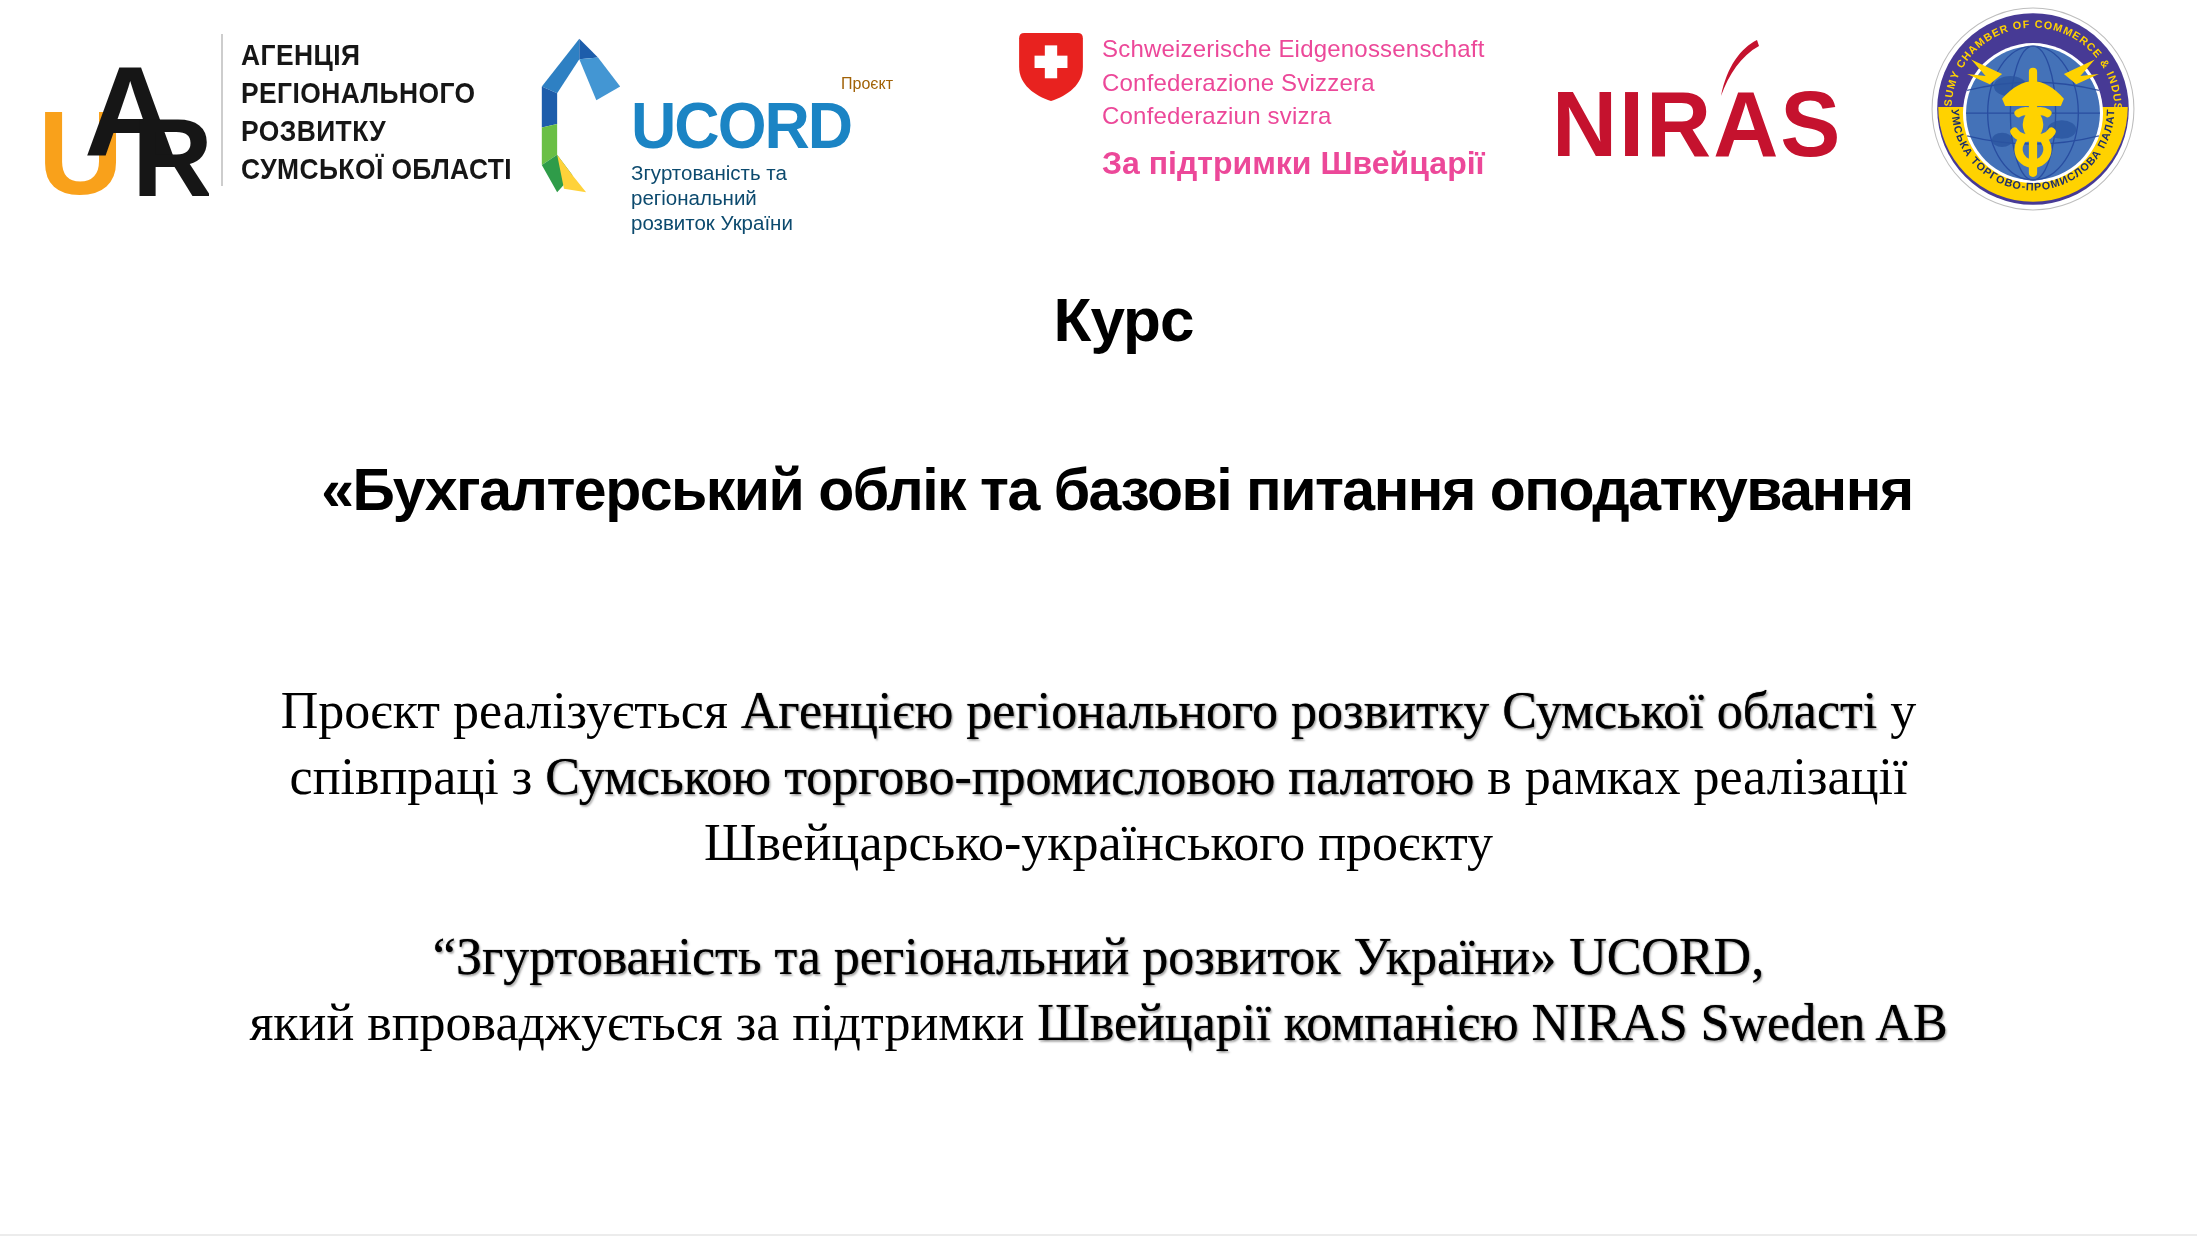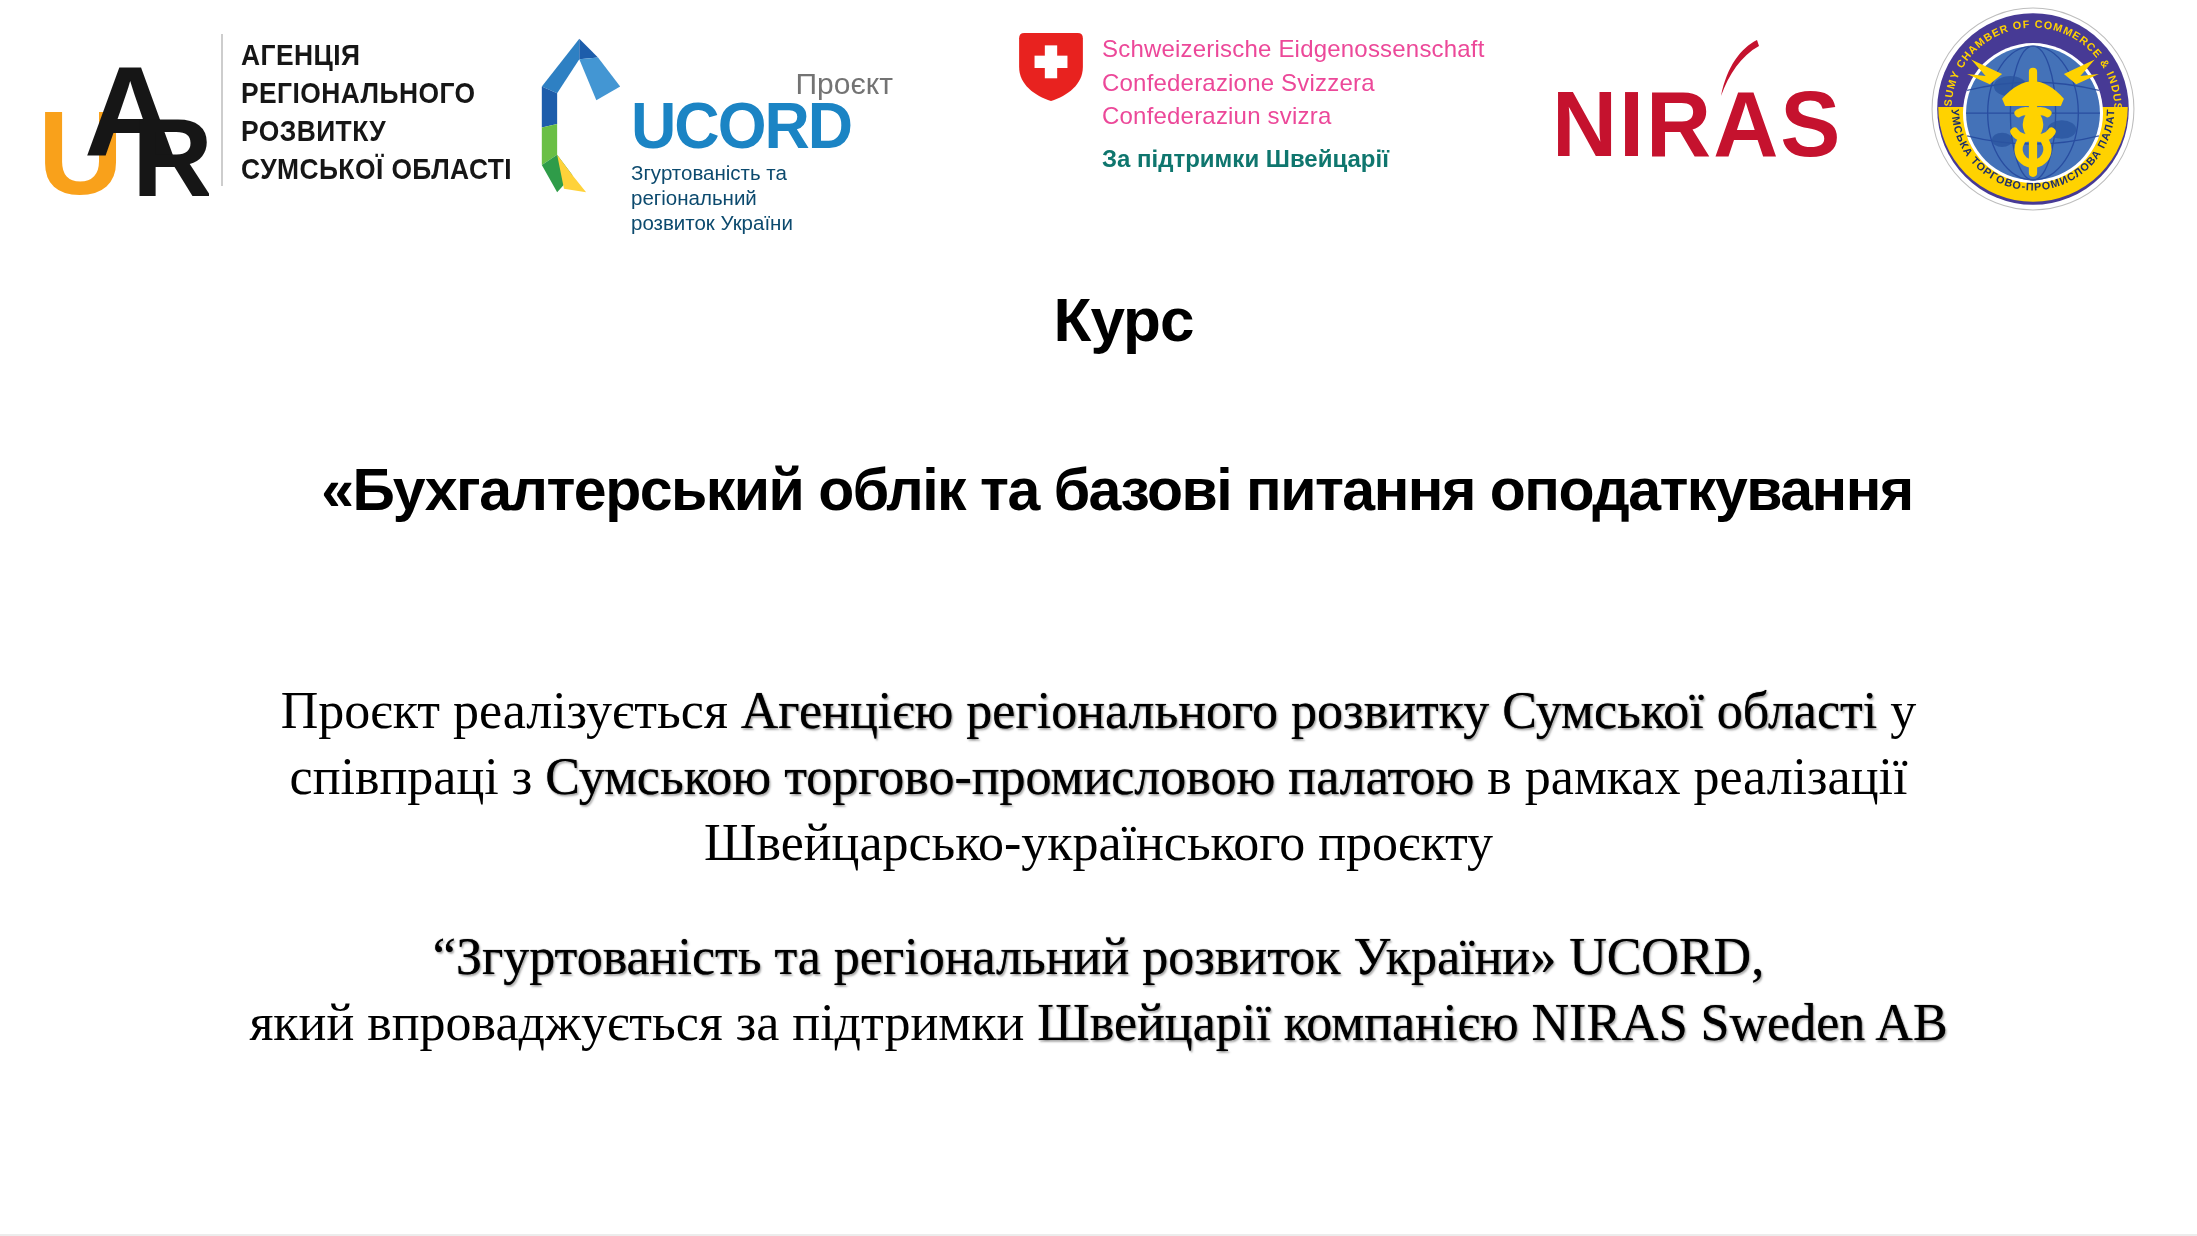--- a/index.html
+++ b/index.html
@@ -10,30 +10,30 @@
   .arr{position:absolute;left:44px;top:26px;display:flex;align-items:flex-start;}
   .arr-mark{width:165px;height:175px;position:relative;flex:0 0 auto;}
   .arr-div{width:2px;height:152px;background:#cdcdcd;margin:8px 18px 0 12px;flex:0 0 auto;}
   .arr-text{padding-top:10px;font-weight:bold;font-size:30px;line-height:38px;color:#161616;
             transform:scaleX(.88);transform-origin:left top;white-space:nowrap;letter-spacing:.5px;}
 
   
   .ucord{position:absolute;left:535px;top:22px;width:360px;height:190px;}
   .ucord-house{position:absolute;left:0;top:6px;}
   .ucord-right{position:absolute;left:96px;top:50px;width:262px;}
-  .ucord-project{text-align:right;color:#737373;font-size:30px;line-height:24px;}
+  .ucord-project{text-align:right;color:#a16207;font-size:16px;line-height:24px;}
   .ucord-word{color:#1b84c4;font-weight:bold;font-size:64px;line-height:60px;letter-spacing:-2px;
               transform:scaleX(.98);transform-origin:left top;}
   .ucord-tag{color:#0c4a6e;font-size:20.5px;line-height:25px;margin-top:4px;}
 
   
   .swiss{position:absolute;left:1018px;top:32px;display:flex;}
   .swiss-shield{flex:0 0 auto;margin-right:18px;}
   .swiss-lines{font-size:24px;line-height:33.5px;color:#ec4899;letter-spacing:.2px;}
-  .swiss-support{margin-top:12px;font-weight:bold;font-size:24px;color:#0f766e;}
+  .swiss-support{margin-top:12px;font-weight:bold;font-size:32px;color:#ec4899;}
 
   
   .niras{position:absolute;left:1552px;top:40px;width:310px;height:130px;}
   .niras-accent{position:absolute;left:165px;top:0;}
   .niras-word{position:absolute;left:0;top:38px;font-size:92px;font-weight:bold;color:#c5122e;
               letter-spacing:2px;line-height:92px;transform:scaleX(.98);transform-origin:left top;}
 
   
   .chamber{position:absolute;left:1930px;top:6px;}
 

